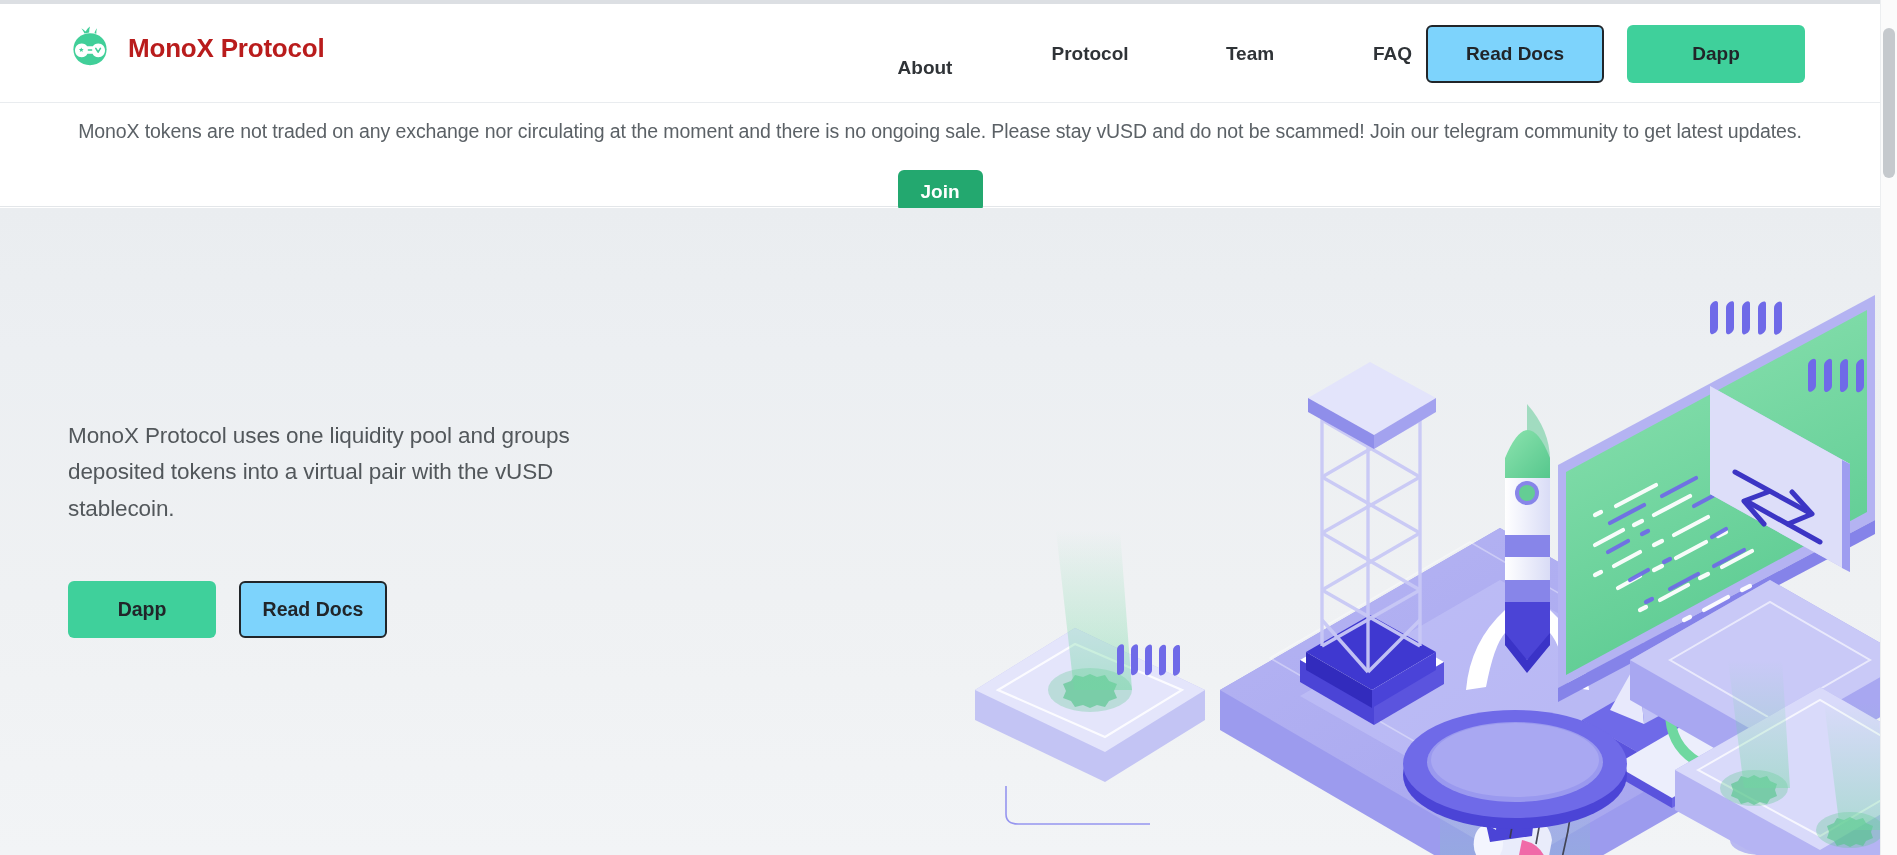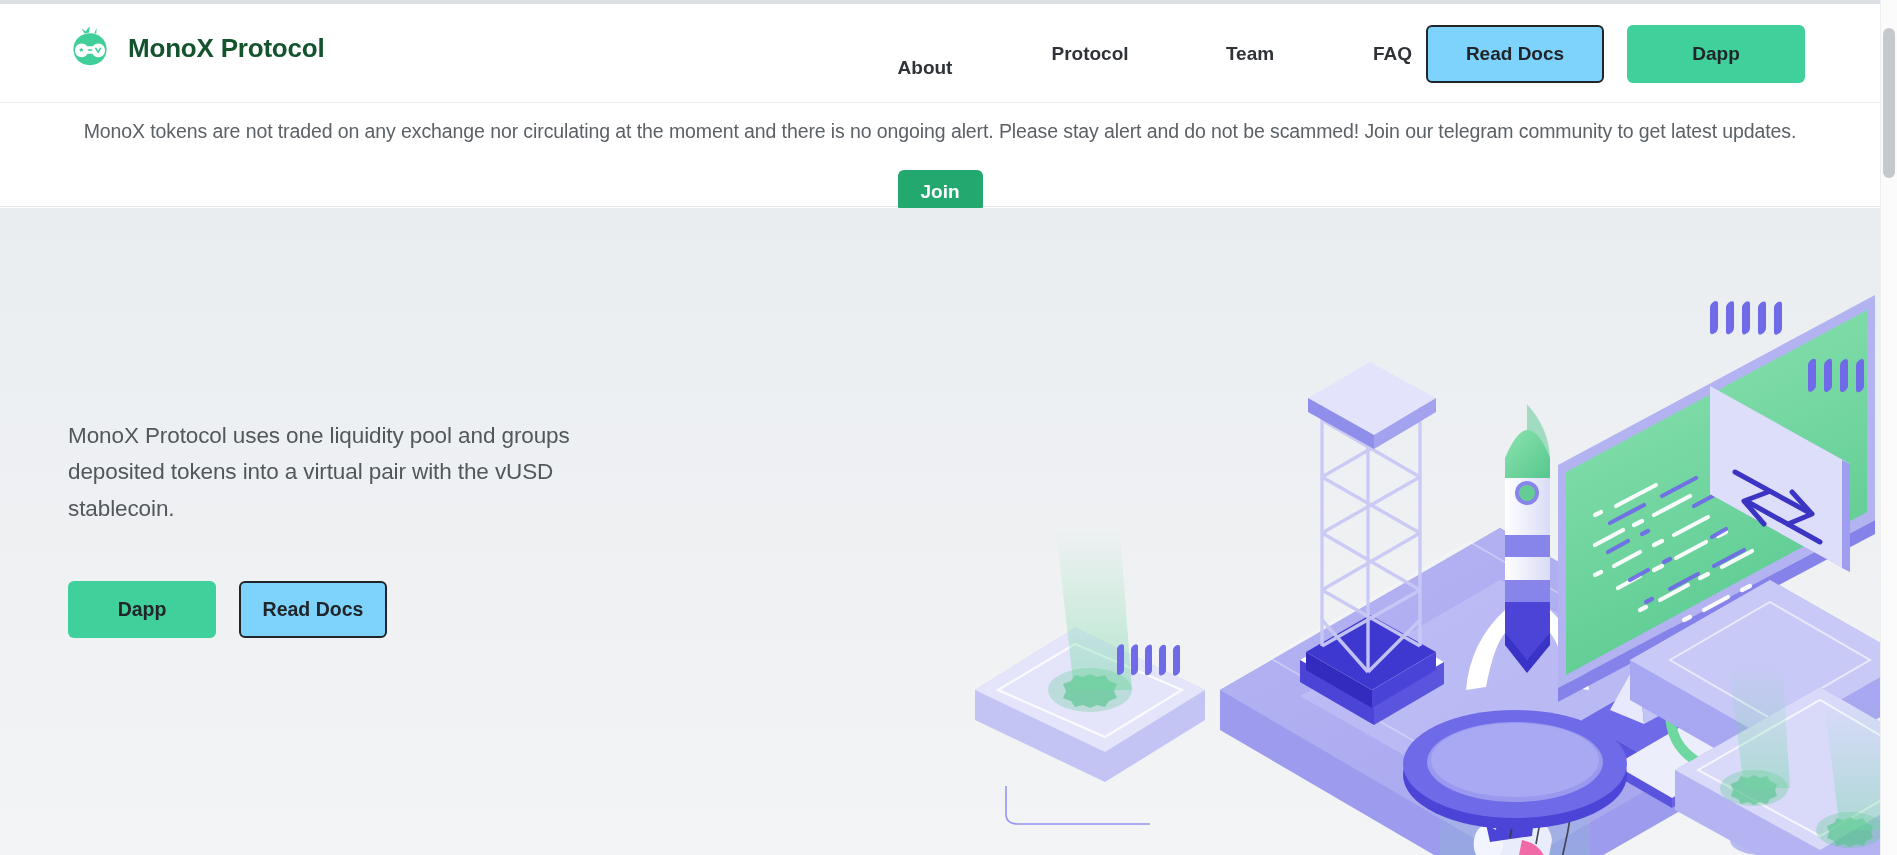--- a/index.html
+++ b/index.html
@@ -56,21 +56,21 @@
   .brand-logo {
     width: 44px;
     height: 44px;
     flex: 0 0 44px;
     position: relative;
   }
 
   .brand-name {
     font-size: 26px;
     font-weight: 700;
-    color: #14532d;
+    color: #b91c1c;
     letter-spacing: -0.2px;
     white-space: nowrap;
   }
 
   .main-nav {
     position: absolute;
     left: 845px;
     top: 0;
     height: 99px;
     display: flex;
@@ -279,21 +279,21 @@
       <a class="nav-link faq" href="#">FAQ</a>
     </nav>
 
     <div class="header-actions">
       <button class="btn btn-outline">Read Docs</button>
       <button class="btn btn-green">Dapp</button>
     </div>
   </header>
 
   <section class="notice-banner">
-    <div class="notice-text">MonoX tokens are not traded on any exchange nor circulating at the moment and there is no ongoing alert. Please stay alert and do not be scammed! Join our telegram community to get latest updates.</div>
+    <div class="notice-text">MonoX tokens are not traded on any exchange nor circulating at the moment and there is no ongoing sale. Please stay vUSD and do not be scammed! Join our telegram community to get latest updates.</div>
     <div class="notice-join-wrap">
       <button class="btn btn-green-solid">Join</button>
     </div>
   </section>
 
   <section class="hero">
 
     <div class="hero-copy">
       <p class="hero-sub">MonoX Protocol uses one liquidity pool and groups deposited tokens into a virtual pair with the vUSD stablecoin.</p>
       <div class="hero-actions">

